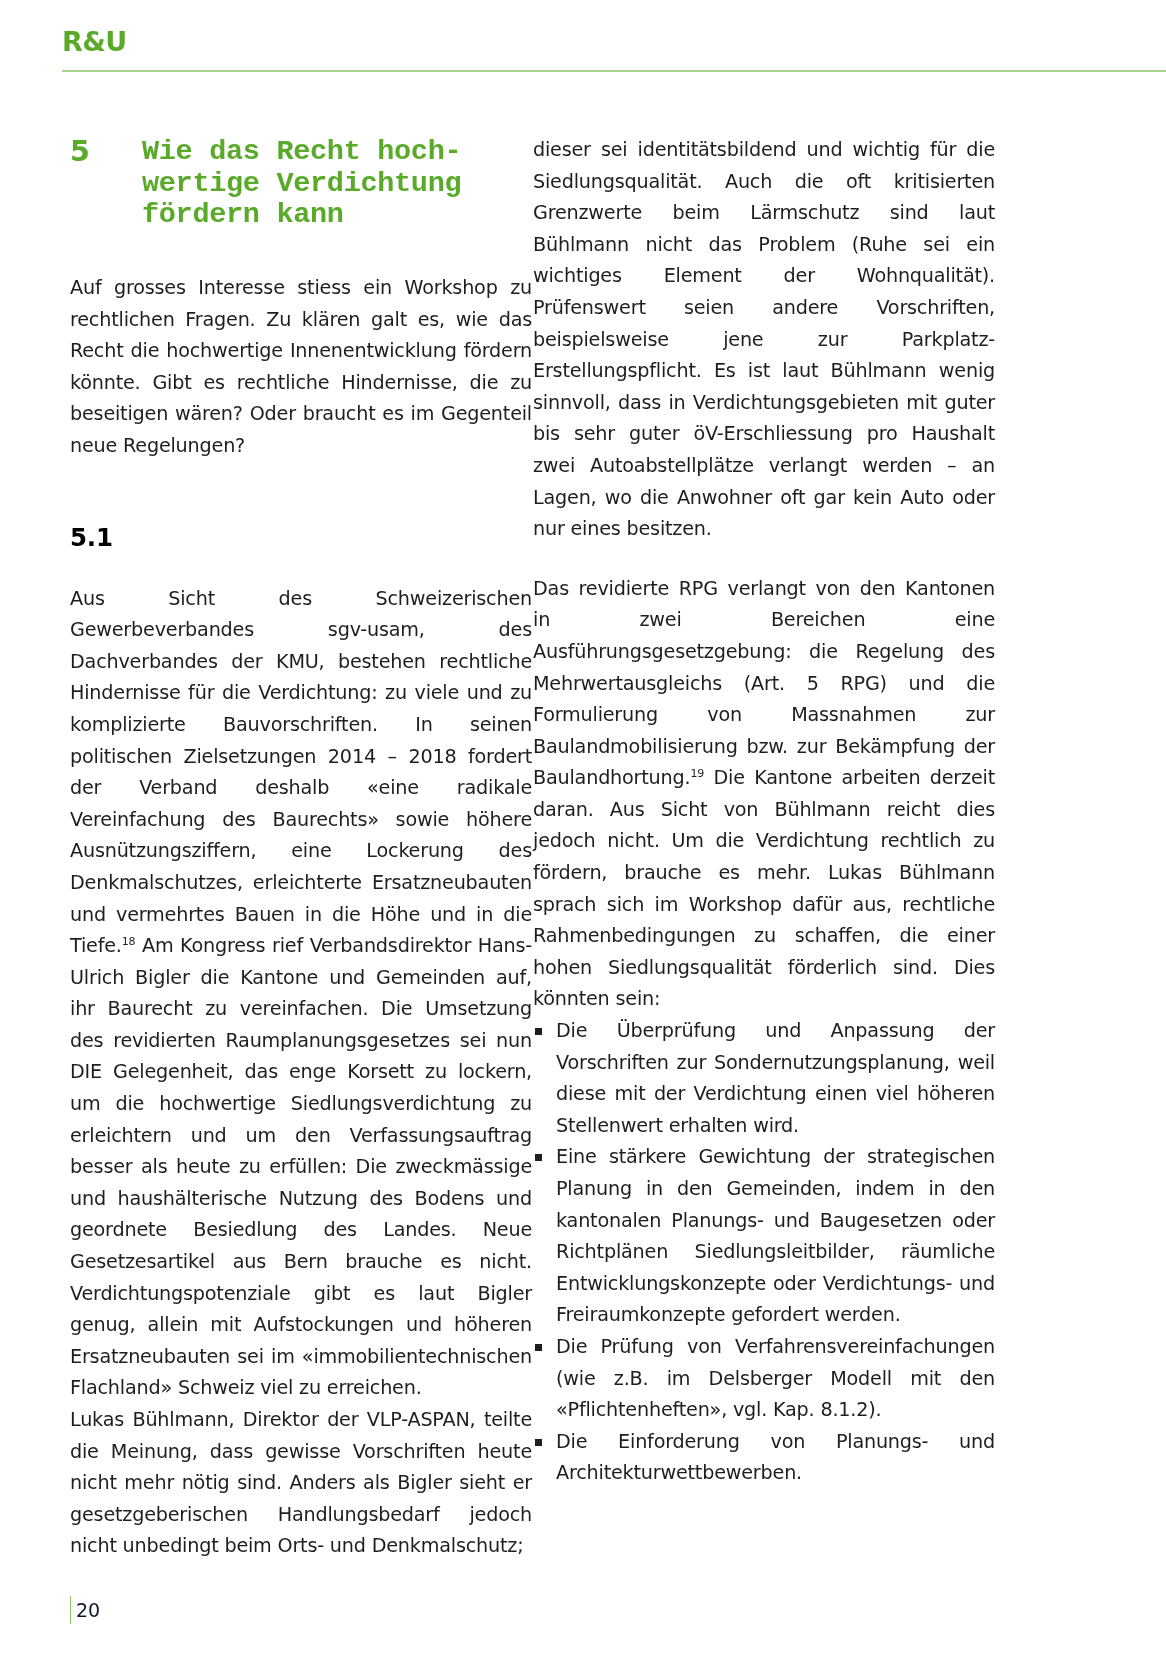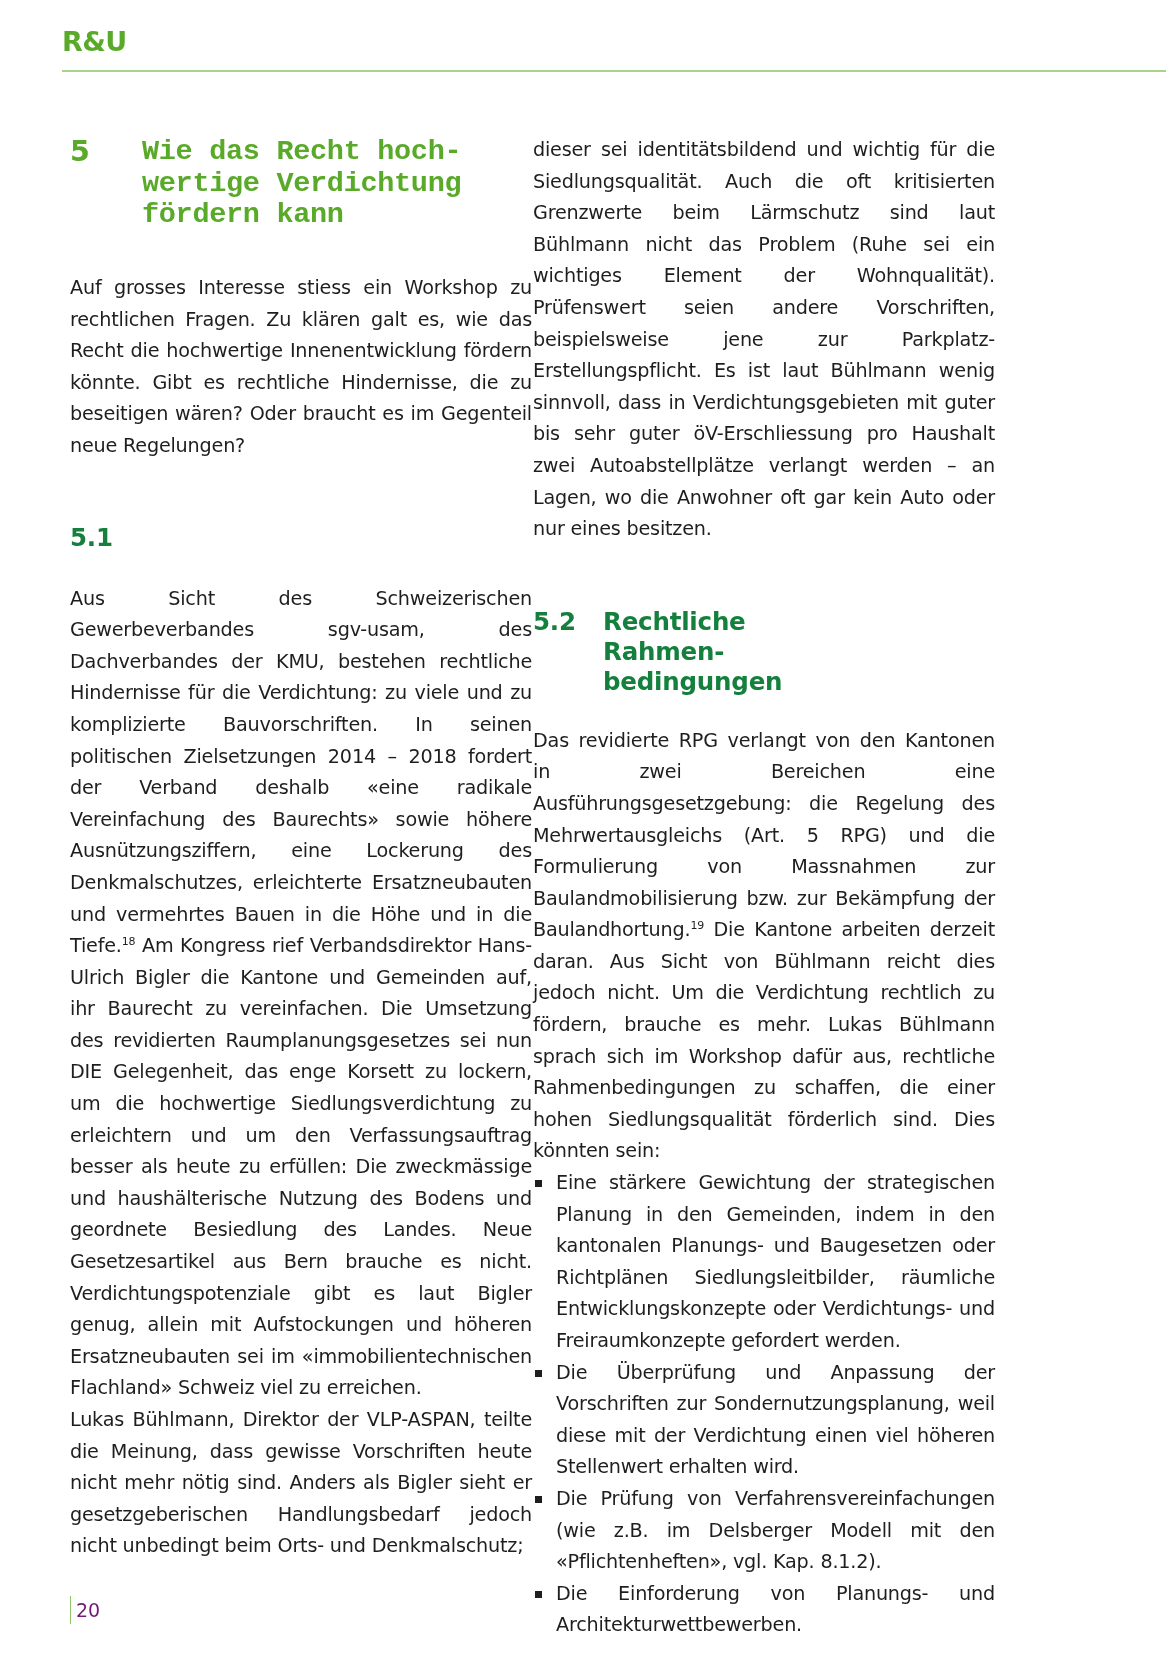--- a/index.html
+++ b/index.html
@@ -14,28 +14,28 @@
   .col-right { left: 563px; width: 462px; }
 
   .para { font-size: 19.2px; line-height: 31.6px; text-align: justify; margin: 0; letter-spacing: -0.2px; }
   .para sup { font-size: 11px; line-height: 0; vertical-align: super; margin-top: 12px; }
 
   .h1 { position: absolute; left: 70px; top: 136px; display: flex; color: #5aaa2a; font-weight: bold;
         font-size: 28.5px; line-height: 31.5px; letter-spacing: -0.3px; }
   .h1 .num { width: 72px; }
   .h1 .txt { width: 320px; font-family: Liberation Mono, monospace; }
 
-  .h2 { display: flex; color: #15803d; font-weight: bold; font-size: 24.5px; line-height: 30px; letter-spacing: -0.2px; }
+  .h2 { display: flex; color: #000000; font-weight: bold; font-size: 24.5px; line-height: 30px; letter-spacing: -0.2px; }
   .h2 .num { width: 70px; flex: none; }
 
   .bullets { list-style: none; margin: 0; padding: 0; }
   .bullets li { position: relative; padding-left: 23px; font-size: 19.2px; line-height: 31.6px; text-align: justify; letter-spacing: -0.2px; }
   .bullets li .bullet { position: absolute; left: 2px; top: 13px; width: 7px; height: 7px; background: #1e1e1e; }
 
-  .page-num { position: absolute; left: 70px; top: 1596px; font-size: 19px; color: #701a75; padding-left: 5px;
+  .page-num { position: absolute; left: 70px; top: 1596px; font-size: 19px; color: #0f172a; padding-left: 5px;
               border-left: 1.5px solid #8dc96a; line-height: 28px; }
 </style>
 </head>
 <body>
 
 <div class="header-label">R&amp;U</div>
 <div class="header-rule"></div>
 
 <div class="h1">
   <span class="num">5</span>
@@ -51,30 +51,26 @@
 
   <p class="para" style="margin-top:30px;">
     <span>Aus Sicht des Schweizerischen Gewerbeverbandes sgv-usam, des Dachverbandes der KMU, bestehen rechtliche Hindernisse für die Verdichtung: zu viele und zu komplizierte Bauvorschriften. In seinen politischen Zielsetzungen 2014 – 2018 fordert der Verband deshalb «eine radikale Vereinfachung des Baurechts» sowie höhere Ausnützungsziffern, eine Lockerung des Denkmalschutzes, erleichterte Ersatzneubauten und vermehrtes Bauen in die Höhe und in die Tiefe.</span><sup>18</sup><span> Am Kongress rief Verbandsdirektor Hans-Ulrich Bigler die Kantone und Gemeinden auf, ihr Baurecht zu vereinfachen. Die Umsetzung des revidierten Raumplanungsgesetzes sei nun DIE Gelegenheit, das enge Korsett zu lockern, um die hochwertige Siedlungsverdichtung zu erleichtern und um den Verfassungsauftrag besser als heute zu erfüllen: Die zweckmässige und haushälterische Nutzung des Bodens und geordnete Besiedlung des Landes. Neue Gesetzesartikel aus Bern brauche es nicht. Verdichtungspotenziale gibt es laut Bigler genug, allein mit Aufstockungen und höheren Ersatzneubauten sei im «immobilientechnischen Flachland» Schweiz viel zu erreichen.</span>
   </p>
   <p class="para">Lukas Bühlmann, Direktor der VLP-ASPAN, teilte die Meinung, dass gewisse Vorschriften heute nicht mehr nötig sind. Anders als Bigler sieht er gesetzgeberischen Handlungsbedarf jedoch nicht unbedingt beim Orts- und Denkmalschutz;</p>
 </div>
 
 <div class="col col-right" style="top:134px; left:533px;">
   <p class="para">dieser sei identitätsbildend und wichtig für die Siedlungsqualität. Auch die oft kritisierten Grenzwerte beim Lärmschutz sind laut Bühlmann nicht das Problem (Ruhe sei ein wichtiges Element der Wohnqualität). Prüfenswert seien andere Vorschriften, beispielsweise jene zur Parkplatz-Erstellungspflicht. Es ist laut Bühlmann wenig sinnvoll, dass in Verdichtungsgebieten mit guter bis sehr guter öV-Erschliessung pro Haushalt zwei Autoabstellplätze verlangt werden – an Lagen, wo die Anwohner oft gar kein Auto oder nur eines besitzen.</p>
 
-  <div class="h2" style="margin-top:62px;">
-    <span class="num">5.2</span>
-    <span style="width:260px;">Rechtliche Rahmen-bedingungen</span>
-  </div>
 
   <p class="para" style="margin-top:28px;">
     <span>Das revidierte RPG verlangt von den Kantonen in zwei Bereichen eine Ausführungsgesetzgebung: die Regelung des Mehrwertausgleichs (Art. 5 RPG) und die Formulierung von Massnahmen zur Baulandmobilisierung bzw. zur Bekämpfung der Baulandhortung.</span><sup>19</sup><span> Die Kantone arbeiten derzeit daran. Aus Sicht von Bühlmann reicht dies jedoch nicht. Um die Verdichtung rechtlich zu fördern, brauche es mehr. Lukas Bühlmann sprach sich im Workshop dafür aus, rechtliche Rahmenbedingungen zu schaffen, die einer hohen Siedlungsqualität förderlich sind. Dies könnten sein:</span>
   </p>
 
   <ul class="bullets">
+    <li><span class="bullet"></span><span>Die Überprüfung und Anpassung der Vorschriften zur Sondernutzungsplanung, weil diese mit der Verdichtung einen viel höheren Stellenwert erhalten wird.</span></li>
     <li><span class="bullet"></span><span>Eine stärkere Gewichtung der strategischen Planung in den Gemeinden, indem in den kantonalen Planungs- und Baugesetzen oder Richtplänen Siedlungsleitbilder, räumliche Entwicklungskonzepte oder Verdichtungs- und Freiraumkonzepte gefordert werden.</span></li>
-    <li><span class="bullet"></span><span>Die Überprüfung und Anpassung der Vorschriften zur Sondernutzungsplanung, weil diese mit der Verdichtung einen viel höheren Stellenwert erhalten wird.</span></li>
     <li><span class="bullet"></span><span>Die Prüfung von Verfahrensvereinfachungen (wie z.B. im Delsberger Modell mit den «Pflichtenheften», vgl. Kap. 8.1.2).</span></li>
     <li><span class="bullet"></span><span>Die Einforderung von Planungs- und Architekturwettbewerben.</span></li>
   </ul>
 </div>
 
 <div class="page-num">20</div>
 
 </body></html>

